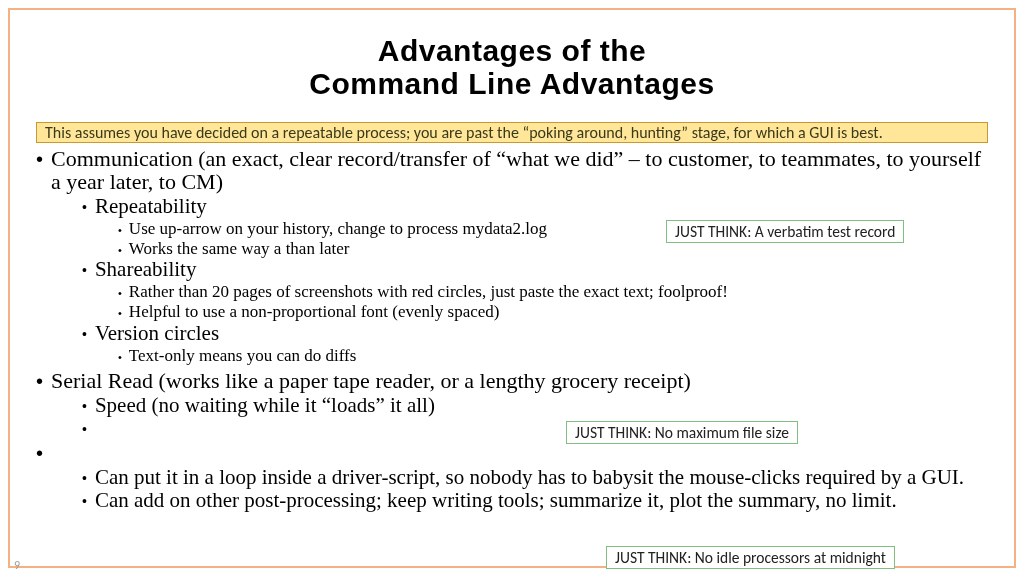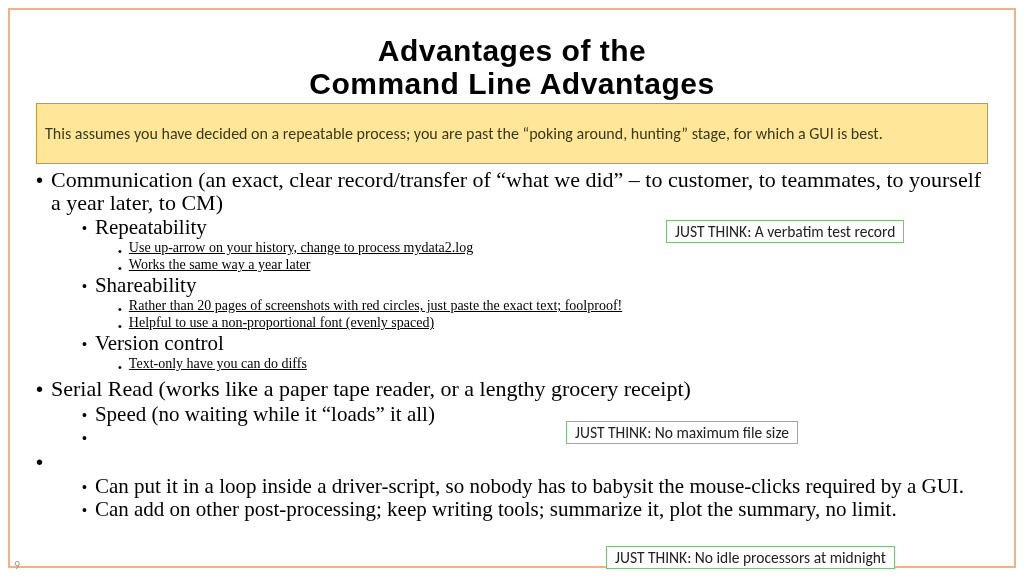--- a/index.html
+++ b/index.html
@@ -20,24 +20,24 @@
     font-family: Arial, Helvetica, sans-serif;
     font-weight: 900;
     font-size: 30px;
     text-align: center;
     color: #000;
     line-height: 1.1;
     margin-top: 24px;
     letter-spacing: 0.5px;
   }
   .banner {
-    margin: 3px 26px 4px 26px;
+    margin: 22px 26px 4px 26px;
     background: #ffe699;
     border: 1px solid #c89a2e;
-    padding: 20px 8px;
+    padding: 0 8px;
     font-family: Calibri, Arial, sans-serif;
     font-size: 16px;
     color: #3a3a1a;
   }
   ul.top {
     list-style: none;
     margin: 2px 26px 0 26px;
   }
   ul.top > li {
     margin-bottom: 4px;
@@ -82,24 +82,23 @@
     margin-top: 1px;
   }
   ul.subsub > li > .row { display: flex; align-items: flex-start; }
   .bul3 {
     font-family: Arial, sans-serif;
     font-size: 11px;
     margin-right: 7px;
     margin-top: 5px;
   }
   .txt3 {
-    font-size: 14px;
+    font-size: 17px;
     line-height: 1.15;
     font-family: Georgia, serif;
-    text-decoration: underline;
   }
   .callout {
     position: absolute;
     background: #fff;
     border: 1px solid #7fbf7f;
     font-family: Calibri, Arial, sans-serif;
     font-size: 15.5px;
     color: #222;
     padding: 1px 8px;
   }
@@ -140,21 +139,21 @@
           <ul class="subsub">
             <li>
                 <div class="row">
                   <span class="bul3">•</span>
               <span class="txt3">Use up-arrow on your history, change to process mydata2.log</span>
                 </div>
               </li>
             <li>
                 <div class="row">
                   <span class="bul3">•</span>
-              <span class="txt3">Works the same way a year later</span>
+              <span class="txt3">Works the same way a than later</span>
                 </div>
               </li>
           </ul>
         </li>
         <li>
           <div class="row">
               <span class="bul2">•</span>
           <span class="txt2">Shareability</span>
             </div>
           <ul class="subsub">
@@ -168,27 +167,27 @@
                 <div class="row">
                   <span class="bul3">•</span>
               <span class="txt3">Helpful to use a non-proportional font (evenly spaced)</span>
                 </div>
               </li>
           </ul>
         </li>
         <li>
           <div class="row">
               <span class="bul2">•</span>
-          <span class="txt2">Version control</span>
+          <span class="txt2">Version circles</span>
             </div>
           <ul class="subsub">
             <li>
                 <div class="row">
                   <span class="bul3">•</span>
-              <span class="txt3">Text-only have you can do diffs</span>
+              <span class="txt3">Text-only means you can do diffs</span>
                 </div>
               </li>
           </ul>
         </li>
       </ul>
     </li>
 
     <li>
       <div class="row">
         <span class="bul1">•</span>

